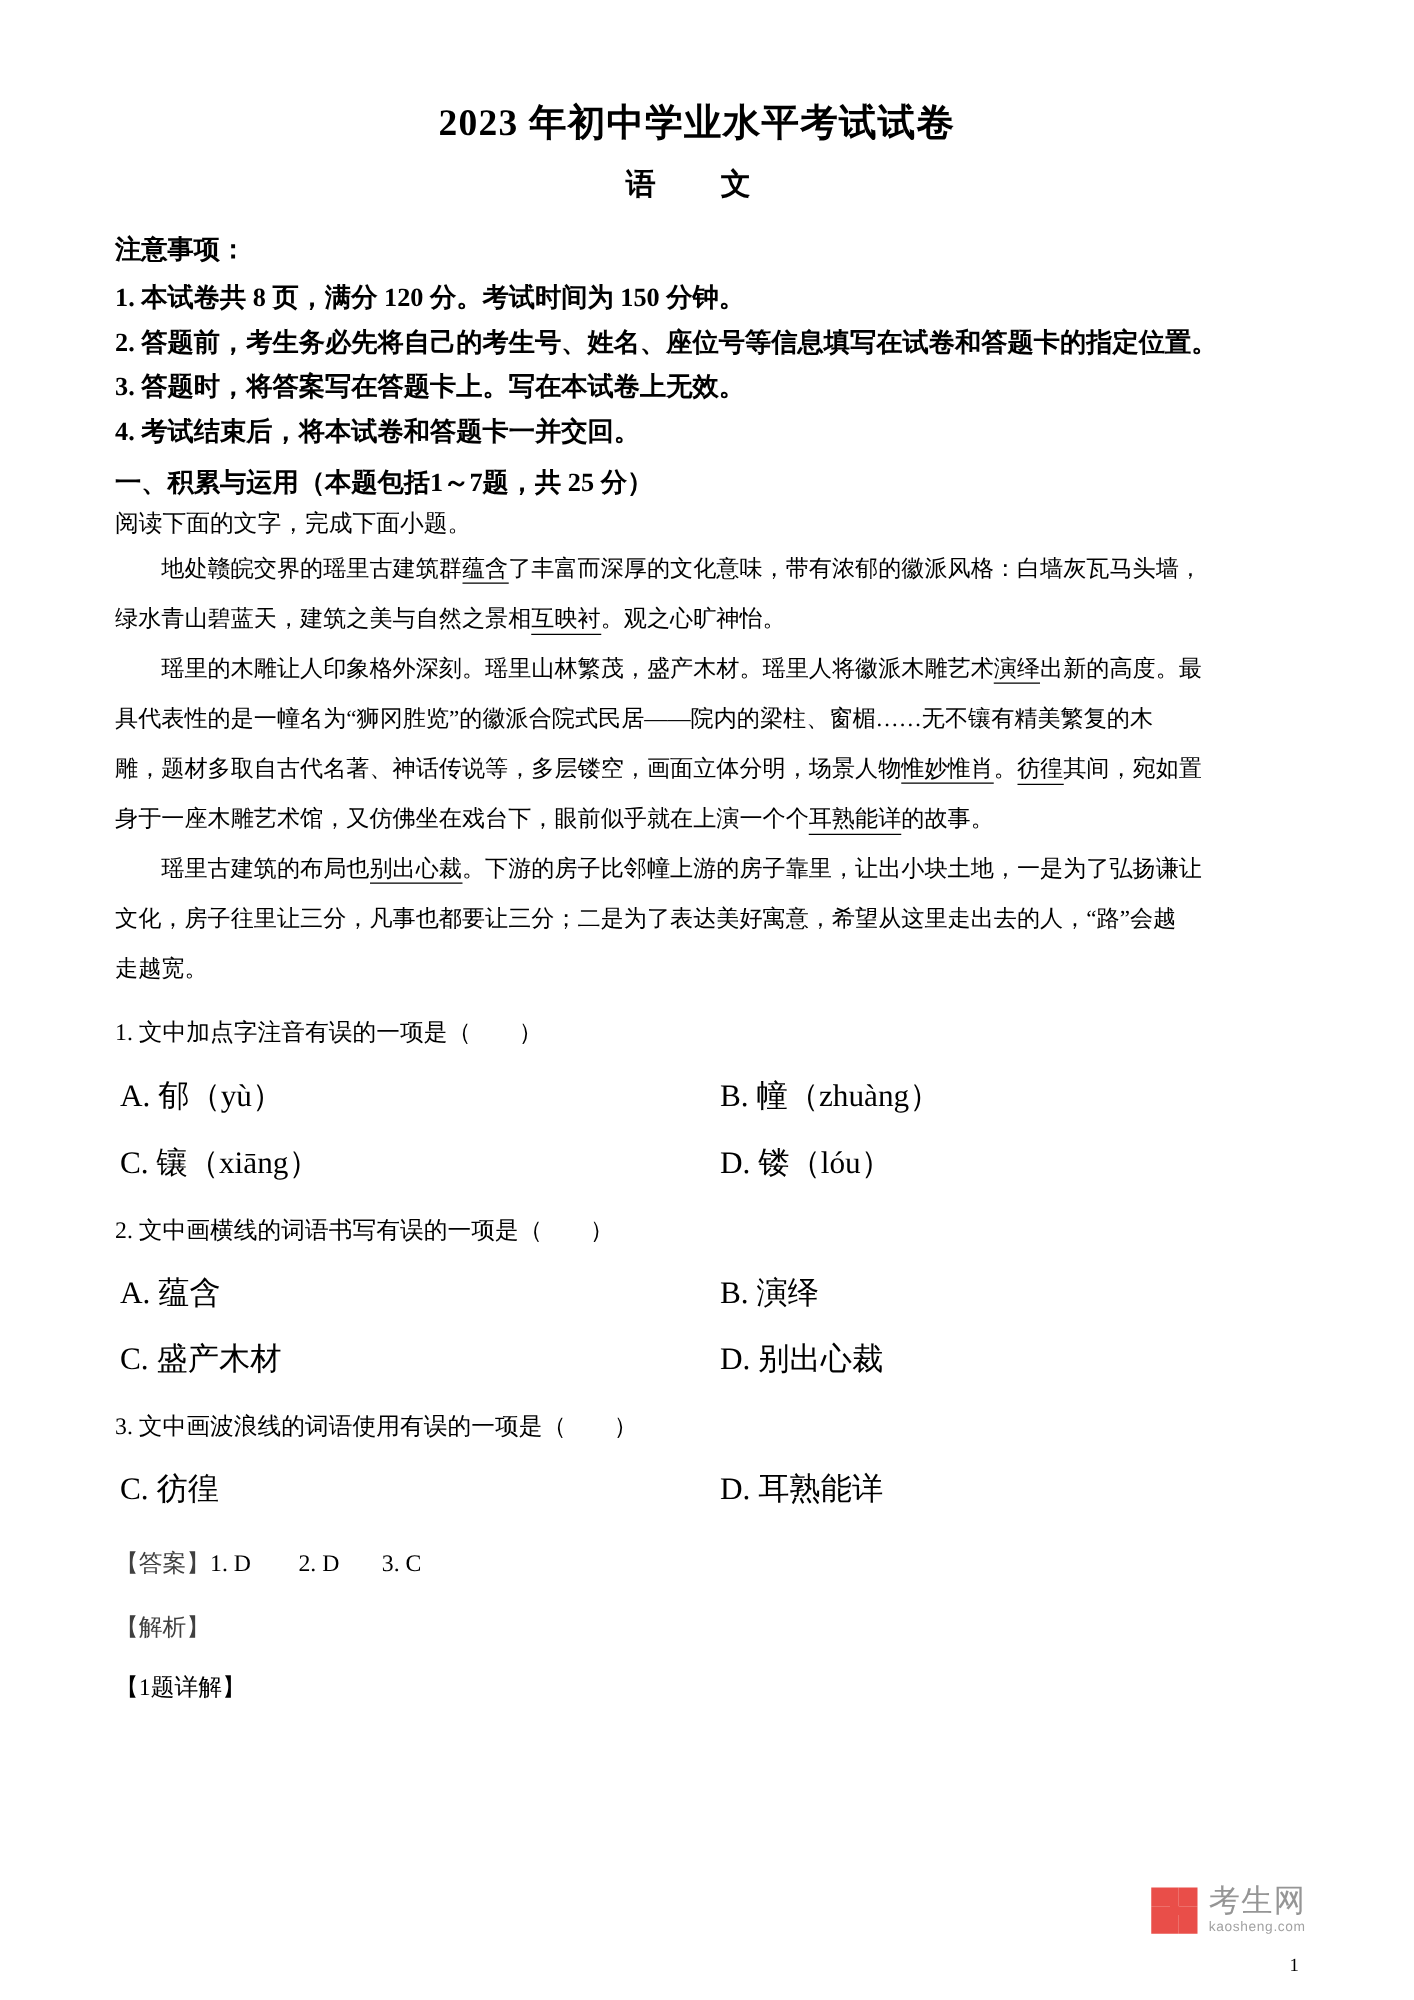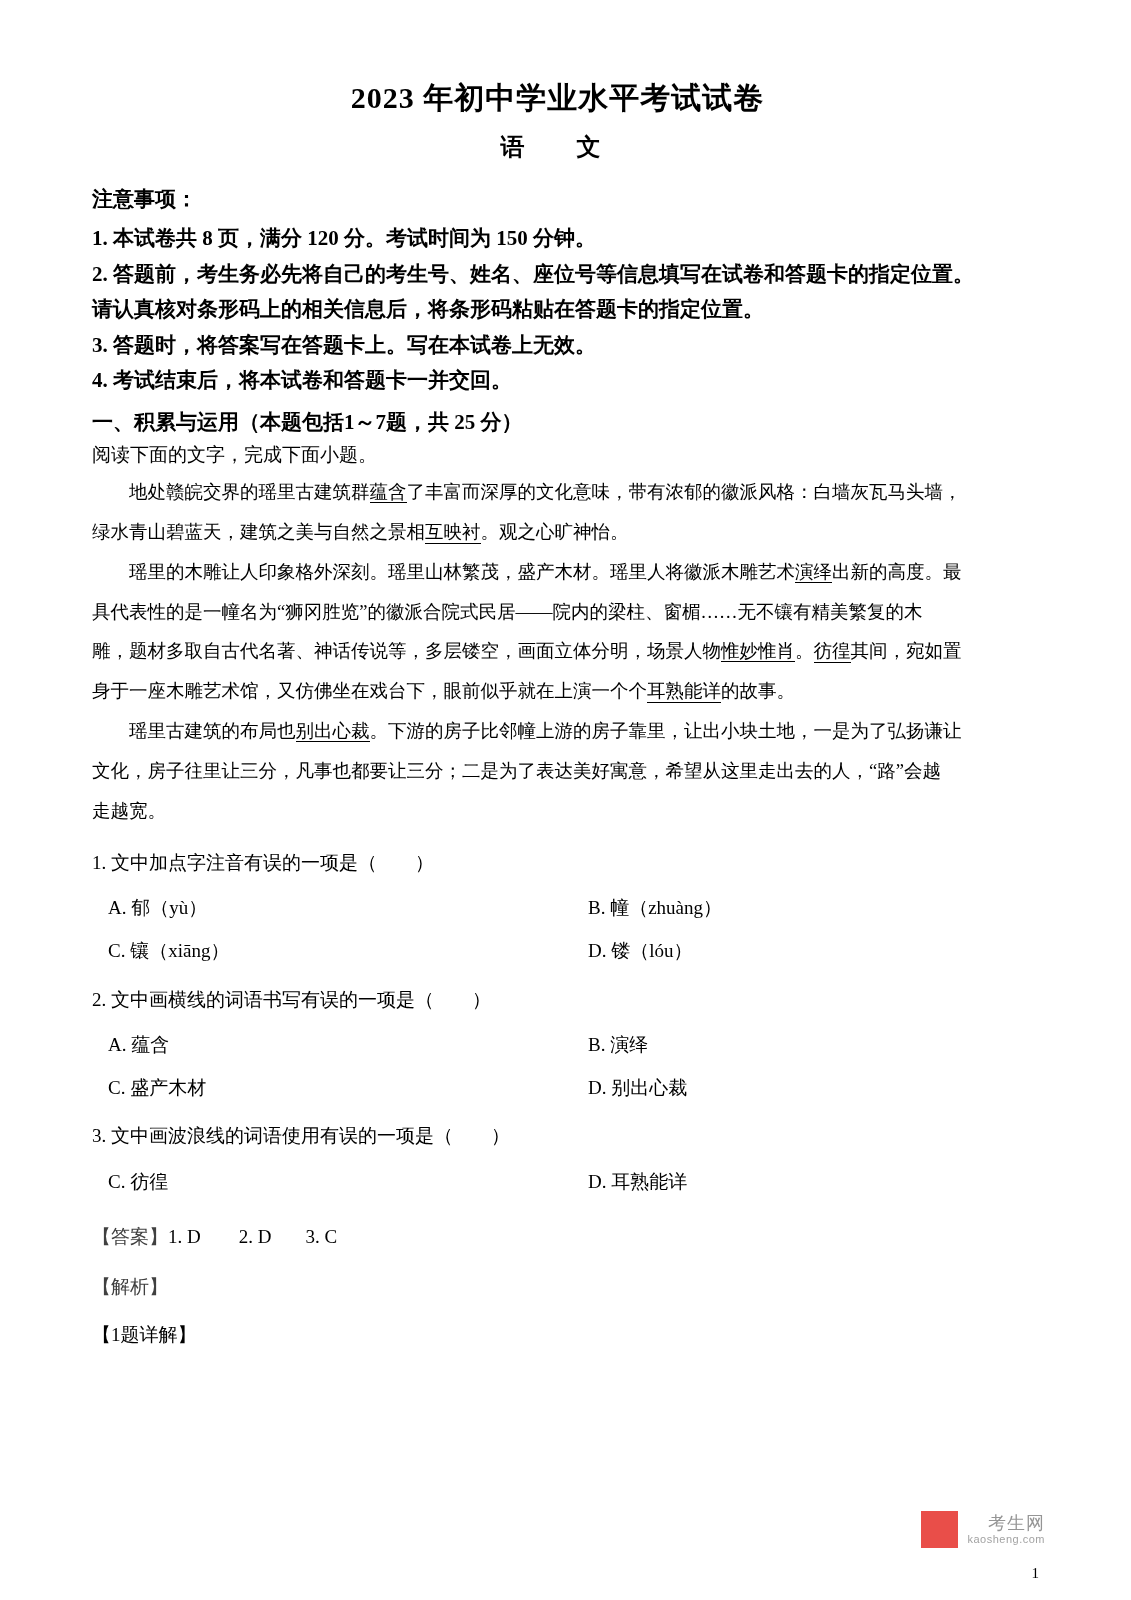--- a/index.html
+++ b/index.html
@@ -66,22 +66,22 @@
   .body-par.cont {
     text-indent: 0;
   }
   .q-stem {
     font-size: 19px;
     margin: 14px 0 0 0;
     line-height: 1.9;
   }
   .opt-row {
     display: flex;
-    font-size: 19px;
-    margin: 11px 0 0 16px;
+    font-size: 25px;
+    margin: 11px 0 0 4px;
     line-height: 1.7;
   }
   .opt-a { width: 480px; }
   .opt-b { width: 420px; }
   .answer-line {
     font-size: 19px;
     margin: 22px 0 0 0;
     line-height: 1.8;
   }
   .tag {
@@ -134,21 +134,21 @@
   .wm-mark i.b3 { left: 0; top: 22px; width: 15px; height: 15px; }
   .wm-mark i.b4 { left: 22px; top: 22px; width: 15px; height: 15px; }
   .wm-mark i.cross-v { left: 15px; top: 0; width: 7px; height: 37px; }
   .wm-mark i.cross-h { left: 0; top: 15px; width: 37px; height: 7px; }
   .wm-text {
     display: flex;
     flex-direction: column;
     line-height: 1.1;
   }
   .wm-cn {
-    font-size: 18px;
+    font-size: 25px;
     color: #8d8d8d;
     font-family: "Liberation Sans", sans-serif;
     letter-spacing: 1px;
     text-align: right;
   }
   .wm-en {
     font-size: 11px;
     color: #9a9a9a;
     font-family: "Liberation Sans", sans-serif;
     letter-spacing: 0.5px;
@@ -158,21 +158,20 @@
 <body>
 
 <div class="page">
 
   <h1 class="title">2023 年初中学业水平考试试卷</h1>
   <h2 class="subject">语　文</h2>
 
   <div class="notice-head">注意事项：</div>
   <div class="notice-line">1. 本试卷共 8 页，满分 120 分。考试时间为 150 分钟。</div>
   <div class="notice-line">2. 答题前，考生务必先将自己的考生号、姓名、座位号等信息填写在试卷和答题卡的指定位置。</div>
-  <div class="notice-line">请认真核对条形码上的相关信息后，将条形码粘贴在答题卡的指定位置。</div>
   <div class="notice-line">3. 答题时，将答案写在答题卡上。写在本试卷上无效。</div>
   <div class="notice-line">4. 考试结束后，将本试卷和答题卡一并交回。</div>
 
   <div class="section-head">一、积累与运用（本题包括1～7题，共 25 分）</div>
   <div class="lead">阅读下面的文字，完成下面小题。</div>
 
   <div class="body-par">
     <span>地处赣皖交界的瑶里古建筑群</span><span class="u-line">蕴含</span><span>了丰富而深厚的文化意味，带有浓郁的徽派风格：白墙灰瓦马头墙，</span>
   </div>
   <div class="body-par cont">

